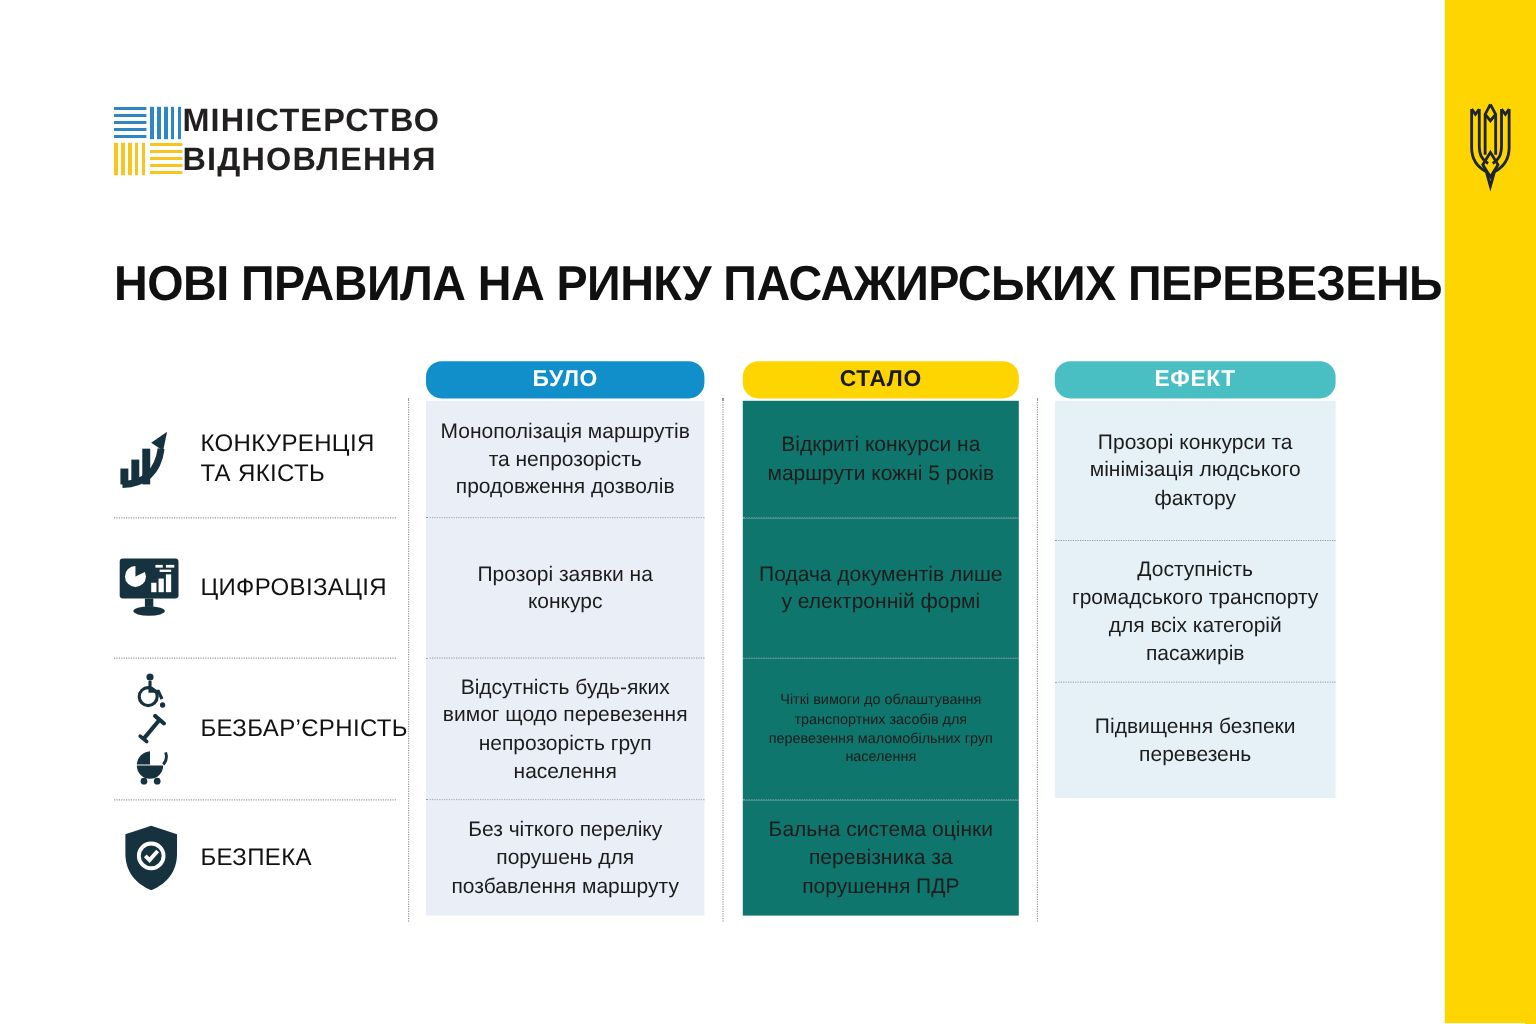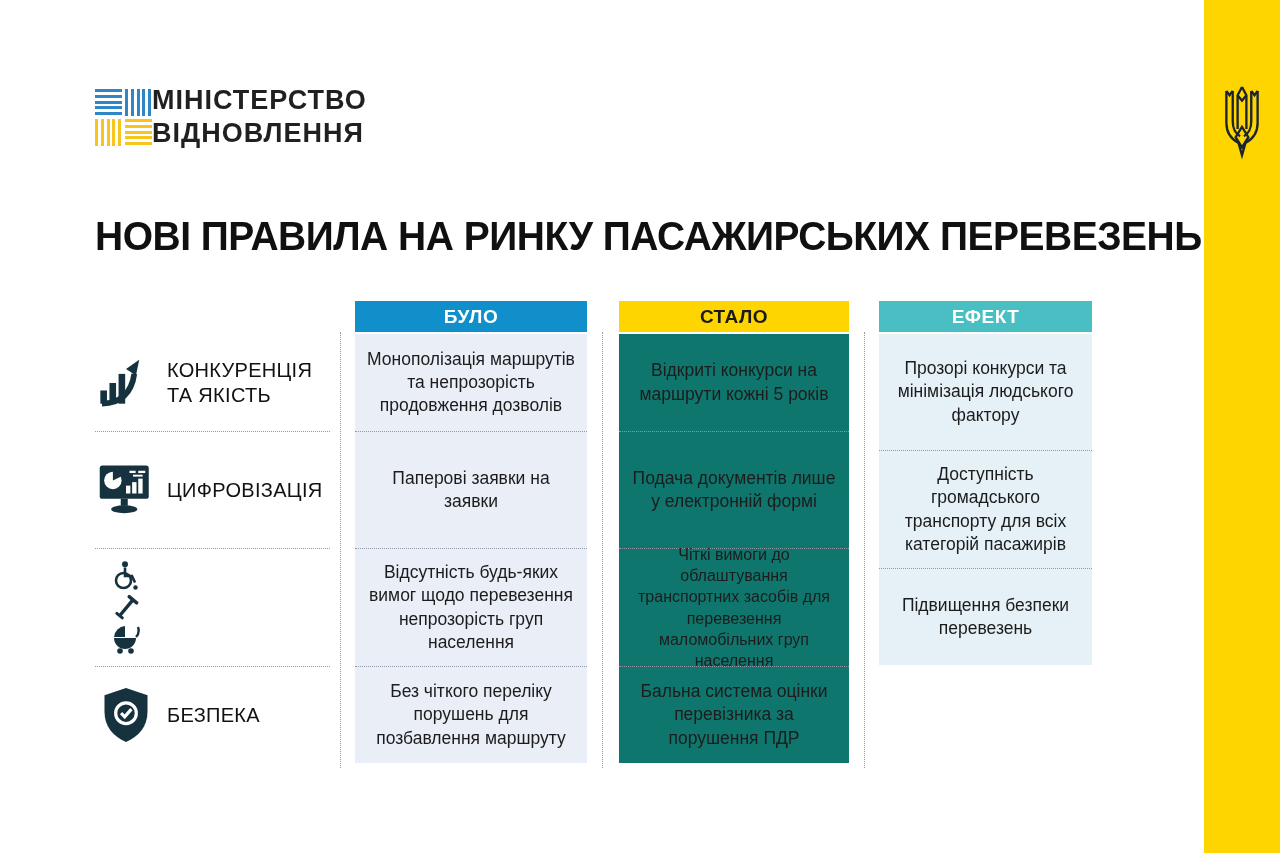--- a/index.html
+++ b/index.html
@@ -22,30 +22,30 @@
   .logo-text{font-weight:bold;font-size:27px;line-height:33px;letter-spacing:1px;color:#221f1f;}
   
   .title{position:absolute;left:95px;top:216px;margin:0;font-size:41px;line-height:1;
          font-weight:bold;color:#101010;letter-spacing:-0.5px;white-space:nowrap;
          transform:scaleX(0.95);transform-origin:left center;}
   
   .labels-col{position:absolute;left:95px;top:334px;width:235px;display:flex;flex-direction:column;}
   .col{position:absolute;top:301px;display:flex;flex-direction:column;}
   .col-bulo {left:355px;width:232px;}
   .col-stalo{left:619px;width:230px;}
-  .col-efekt{left:879px;width:213px;}
+  .col-efekt{left:879px;width:234px;}
   .col-header{height:31px;margin-bottom:2px;display:flex;align-items:center;justify-content:center;
-              font-weight:bold;font-size:19px;letter-spacing:0.5px;}
+              font-weight:bold;font-size:19px;letter-spacing:0.5px;border-radius:13px;}
   .h-bulo {background:#118fcb;color:#ffffff;}
   .h-stalo{background:#ffd500;color:#1a1a1a;text-align:right;}
   .h-efekt{background:#4abfc3;color:#ffffff;}
   .rh0{height:98px;}  .rh1{height:117px;text-align:right;}  .rh2{height:118px;}  .rh3{height:96px;}
   .cell{display:flex;align-items:center;justify-content:center;text-align:center;
         padding:4px 12px;box-sizing:border-box;font-size:17.5px;line-height:1.32;color:#1c1c1c;}
-  .cell.small{font-size:16px;}
+  .cell.small{font-size:12px;}
   .c-bulo {background:#e9eef7;}
   .c-stalo{background:#0f766e;}
   .c-efekt{background:#e6f1f7;}
   .sep{border-bottom:1px dotted #8d9aa5;}
   
   .label-row{display:flex;align-items:center;gap:10px;box-sizing:border-box;padding-right:6px;}
   .label-icon{width:62px;min-width:62px;display:flex;flex-direction:column;align-items:center;
               justify-content:center;gap:3px;}
   .label-text{font-weight:normal;font-size:20px;line-height:1.22;letter-spacing:0.3px;color:#111111;}
   
@@ -141,38 +141,39 @@
           </g>
         </svg>
         <svg width="30" height="30" viewBox="0 0 30 30">
           <path d="M3,13 a11,11 0 0 0 22,0 Z" fill="#16323e"></path>
           <path d="M14,1 a12,12 0 0 0 -11,11 h11 Z" fill="#16323e"></path>
           <path d="M25,12 Q29,8 27,2" fill="none" stroke="#16323e" stroke-width="2.4"></path>
           <circle cx="9" cy="26" r="2.8" fill="#16323e"></circle>
           <circle cx="20" cy="26" r="2.8" fill="#16323e"></circle>
         </svg>
       </div>
+      <div class="label-text">БЕЗБАР’ЄРНІСТЬ</div>
     </div>
 
     <div class="label-row rh3">
       <div class="label-icon">
         <svg width="52" height="56" viewBox="0 0 58 62">
           <path d="M29,1 L53,9 V27 C53,44 43,55 29,61 C15,55 5,44 5,27 V9 Z" fill="#16323e"></path>
           <circle cx="29" cy="29" r="11.5" fill="none" stroke="#ffffff" stroke-width="3.6"></circle>
           <polyline points="23.5,29 27.5,33 35,24.5" fill="none" stroke="#ffffff" stroke-width="3.6"></polyline>
         </svg>
       </div>
       <div class="label-text">БЕЗПЕКА</div>
     </div>
   </div>
 
   <div class="col col-bulo">
     <div class="col-header h-bulo">БУЛО</div>
     <div class="cell c-bulo rh0 sep">Монополізація маршрутів та непрозорість продовження дозволів</div>
-    <div class="cell c-bulo rh1 sep">Паперові заявки на заявки</div>
+    <div class="cell c-bulo rh1 sep">Прозорі заявки на конкурс</div>
     <div class="cell c-bulo rh2 sep">Відсутність будь-яких вимог щодо перевезення непрозорість груп населення</div>
     <div class="cell c-bulo rh3">Без чіткого переліку порушень для позбавлення маршруту</div>
   </div>
 
   <div class="col col-stalo">
     <div class="col-header h-stalo">СТАЛО</div>
     <div class="cell c-stalo rh0 sep">Відкриті конкурси на маршрути кожні 5 років</div>
     <div class="cell c-stalo rh1 sep">Подача документів лише у електронній формі</div>
     <div class="cell c-stalo rh2 sep small">Чіткі вимоги до облаштування транспортних засобів для перевезення маломобільних груп населення</div>
     <div class="cell c-stalo rh3">Бальна система оцінки перевізника за порушення ПДР</div>

